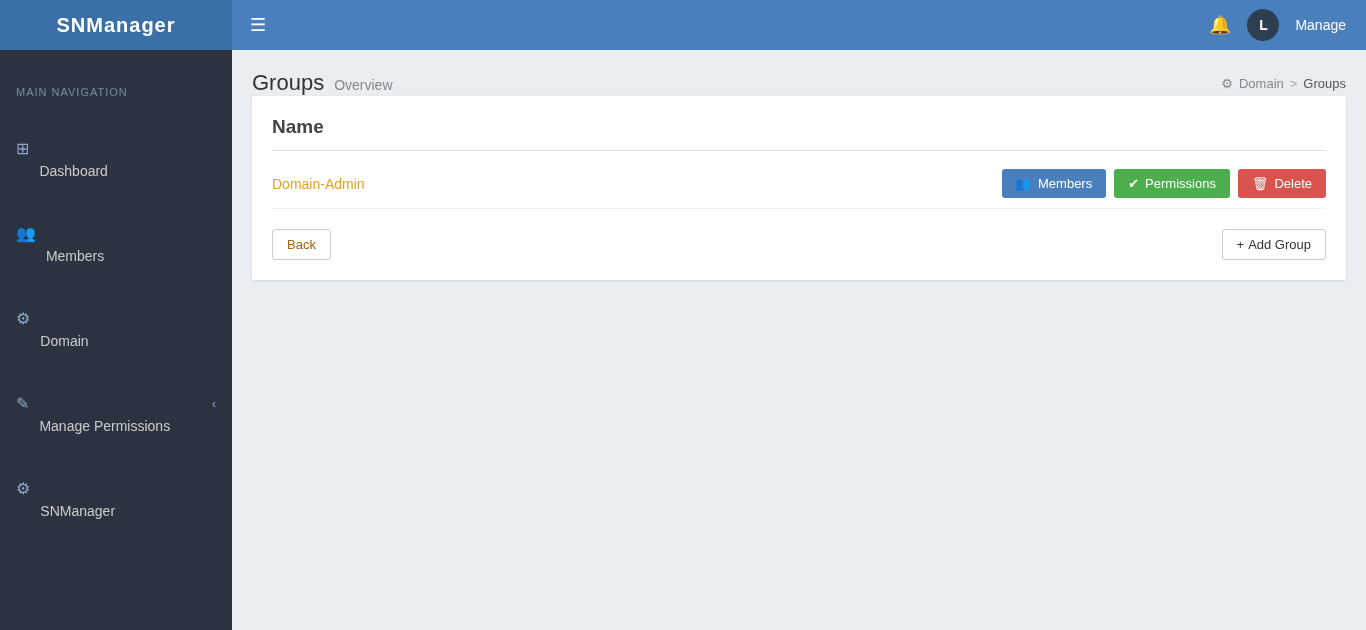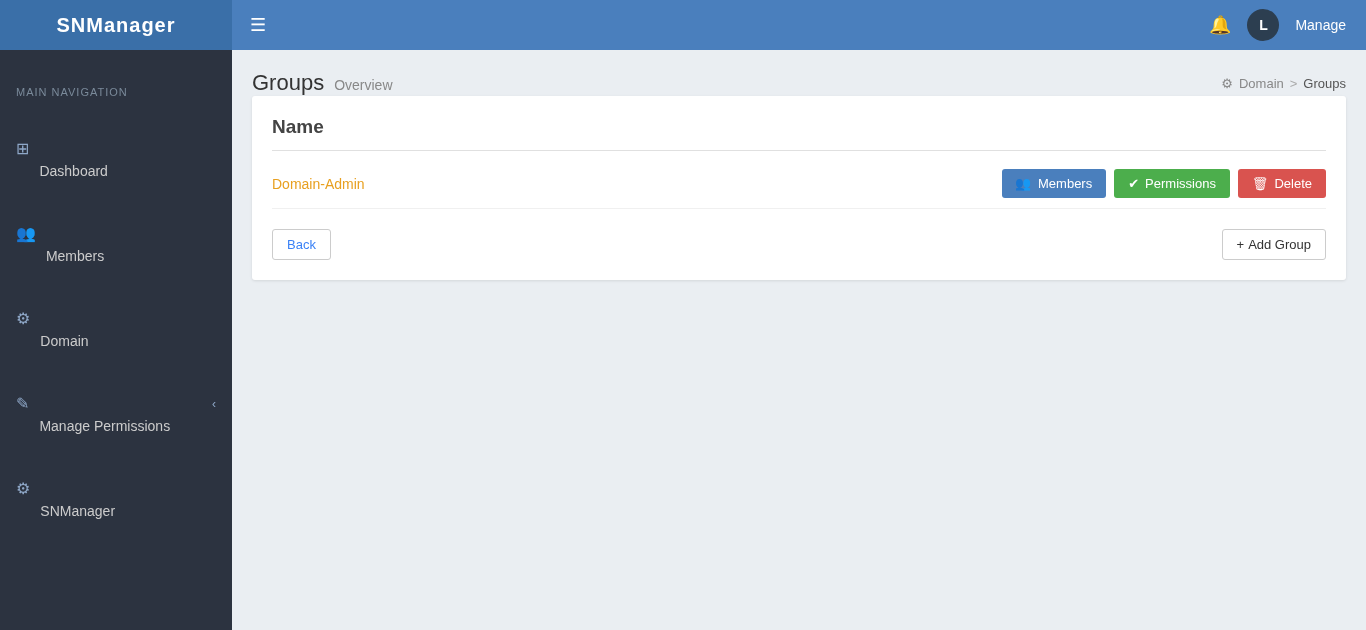--- a/index.html
+++ b/index.html
@@ -172,21 +172,21 @@
       gap: 6px;
       color: white;
       font-weight: 400;
     }
     .btn-blue { background: #4a7fbd; }
     .btn-green { background: #4cae4c; }
     .btn-red { background: #d9534f; }
     .btn-default {
       background: white;
       border: 1px solid #ccc;
-      color: #3b82f6;
+      color: #a16207;
     }
 
     
     .card-footer {
       display: flex;
       justify-content: space-between;
       align-items: center;
       margin-top: 16px;
       padding-top: 4px;
     }

